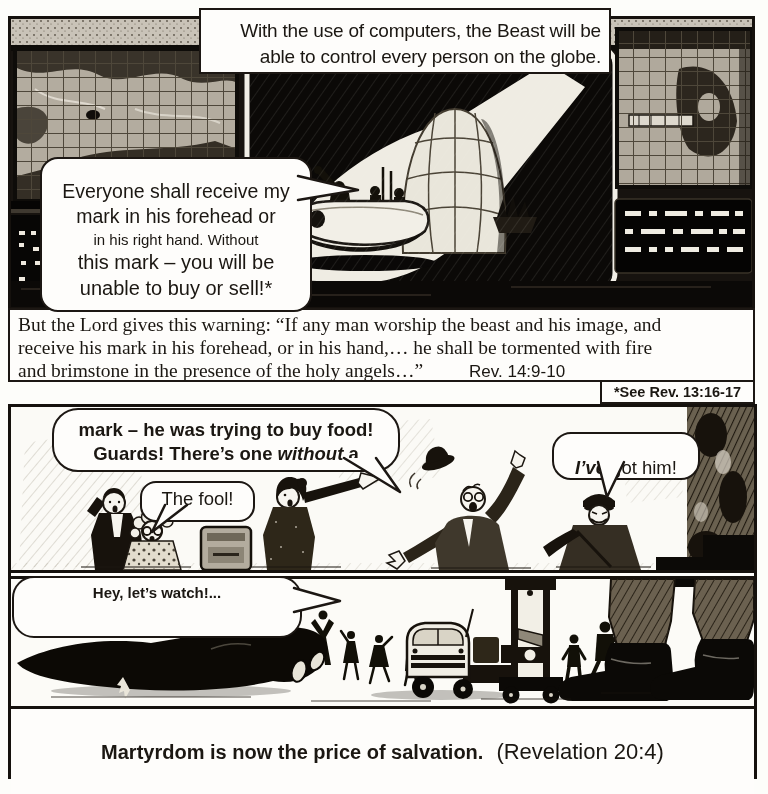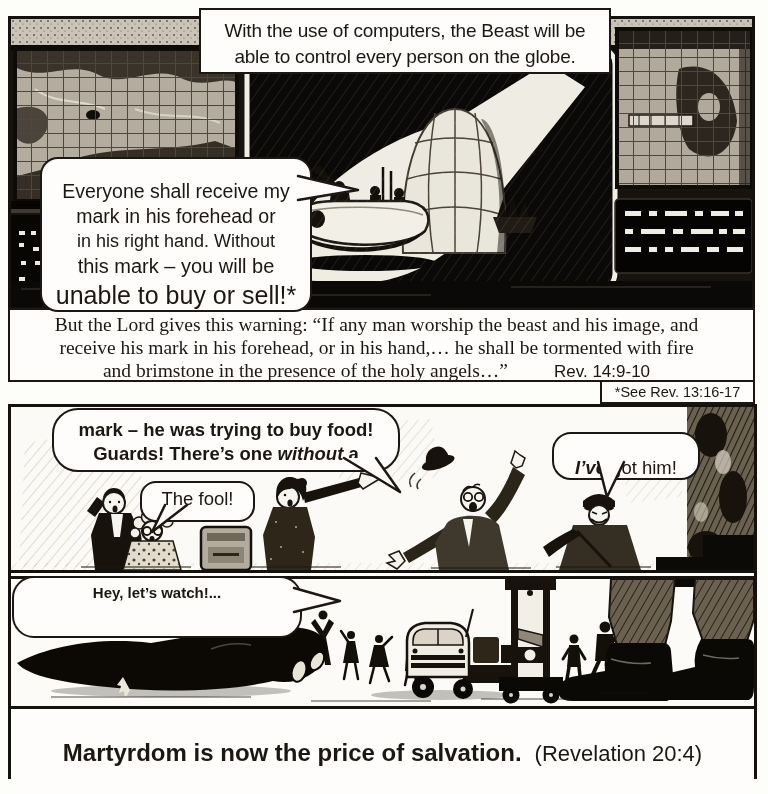--- a/index.html
+++ b/index.html
@@ -13,29 +13,29 @@
   .nbox .ln{font-size:19px;line-height:1.35;font-weight:400;letter-spacing:-.2px;}
   
   .bubble{background:#fefdfb;border:2.5px solid #1c1713;border-radius:20px;text-align:center;z-index:6;}
   .bubble .ln{line-height:1.3;white-space:nowrap;}
   .tail{position:absolute;z-index:7;overflow:visible;}
   .tail path{fill:#fefdfb;stroke:#1c1713;stroke-width:2.5px;stroke-linecap:round;stroke-linejoin:round;}
   .bi{font-style:italic;font-weight:700;}
   
   .warnbox{background:#fefdfb;border:2.5px solid #1c1713;z-index:5;
            font-family:"Liberation Serif",serif;font-size:19.5px;line-height:1.17;
-           padding:4px 10px 0 0;text-align:center;}
+           padding:4px 10px 0 8px;}
   .warnbox .ref{font-family:"Liberation Sans",sans-serif;font-size:17px;margin-left:46px;}
   .footnote{background:#fefdfb;border:2.5px solid #1c1713;border-top:none;z-index:4;
-            font-size:14.5px;font-weight:400;text-align:center;line-height:20px;}
+            font-size:14.5px;font-weight:700;text-align:center;line-height:20px;}
   
   .group{border:3px solid #15110d;background:#fefdfb;z-index:1;}
   .divider{border-top:3px solid #15110d;border-bottom:3px solid #15110d;background:#fefdfb;height:9px;box-sizing:border-box;}
   .botcap{border-top:3px solid #15110d;background:#fefdfb;text-align:center;padding-top:30px;box-sizing:border-box;}
-  .botcap .b{font-weight:700;font-size:24px;}
+  .botcap .b{font-weight:700;font-size:20px;}
   .botcap .r{font-size:22px;margin-left:13px;}
   .pagenum{position:absolute;color:#aaa79c;font-size:13px;letter-spacing:1px;z-index:0;}
 </style>
 </head>
 <body>
 
 <div class="page">
 
   <div class="abs panel" style="left:8px;top:16px;width:747px;height:294px;z-index:1;">
     <svg viewBox="0 0 741 288" preserveAspectRatio="none">
@@ -168,31 +168,31 @@
 
       <g>
         <rect x="0" y="262" width="741" height="26" fill="#0b0907"></rect>
         <path d="M10,270 h160 M200,276 h220 M500,268 h200" stroke="#2e2821" stroke-width="2" opacity=".8"></path>
         <ellipse cx="120" cy="272" rx="14" ry="6" fill="#2a241c"></ellipse>
         <rect x="150" y="268" width="30" height="10" fill="#2a241c"></rect>
       </g>
     </svg>
   </div>
 
-  <div class="abs nbox" style="left:199px;top:8px;width:412px;height:66px;padding:8px 8px;">
+  <div class="abs nbox" style="left:199px;top:8px;width:412px;height:66px;padding:8px 8px;text-align:right;">
     <div class="ln">With the use of computers, the Beast will be</div>
     <div class="ln">able to control every person on the globe.</div>
   </div>
 
   <div class="abs bubble" style="left:40px;top:157px;width:272px;height:155px;border-radius:18px;padding:20px 10px;">
     <div class="ln" style="font-size:19.5px">Everyone shall receive my</div>
     <div class="ln" style="font-size:19.5px">mark in his forehead or</div>
-    <div class="ln" style="font-size:18px">in his right hand. Without</div>
+    <div class="ln" style="font-size:15px">in his right hand. Without</div>
     <div class="ln" style="font-size:20px">this mark – you will be</div>
-    <div class="ln" style="font-size:25px">unable to buy or sell!*</div>
+    <div class="ln" style="font-size:20px">unable to buy or sell!*</div>
   </div>
   <svg class="tail" style="left:296px;top:168px;width:66px;height:40px;">
     <path d="M2,8 L62,22 L2,32"></path>
   </svg>
 
   <div class="abs warnbox" style="left:8px;top:308px;width:747px;height:74px;">
     <div>But the Lord gives this warning: “If any man worship the beast and his image, and</div>
     <div>receive his mark in his forehead, or in his hand,… he shall be tormented with fire</div>
     <div><span>and brimstone in the presence of the holy angels…”</span><span class="ref">Rev. 14:9-10</span></div>
   </div>

